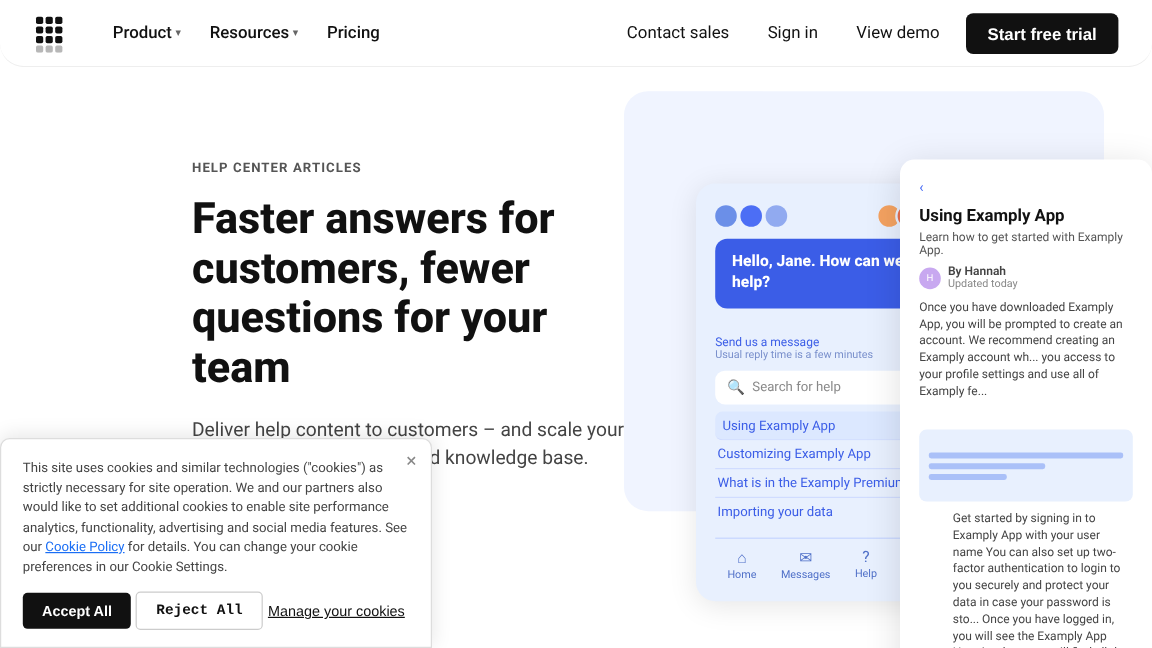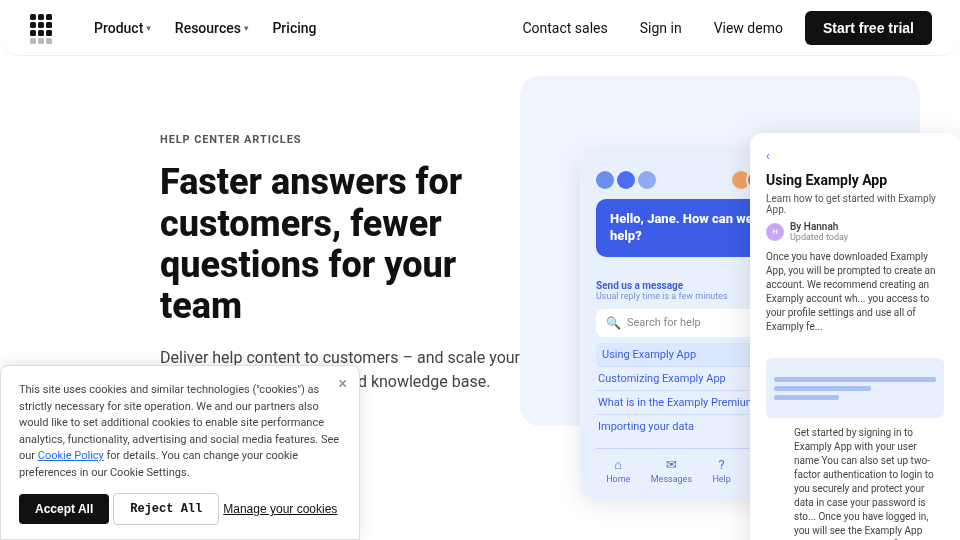--- a/index.html
+++ b/index.html
@@ -214,21 +214,21 @@
           <div class="widget-avatars">
             <div class="wav wav1"></div>
             <div class="wav wav2"></div>
             <div class="wav wav3"></div>
           </div>
         </div>
         <div class="widget-greeting">
           <div style="font-size:13px;font-weight:800;color:#fff;line-height:1.3;">Hello, Jane. How can we help?</div>
         </div>
         <div class="widget-subline">
-          <div style="font-weight:700;color:#3b5de7;font-size:10px;margin-top:23px;">Send us a message</div>
+          <div style="font-weight:400;color:#3b5de7;font-size:10px;margin-top:23px;">Send us a message</div>
           <div style="color:#7a90cc;font-size:9px;">Usual reply time is a few minutes</div>
         </div>
         <div class="search-bar">
           <span class="search-icon-sm">🔍</span>
           <span style="font-size:11px;color:#888;">Search for help</span>
         </div>
         <div>
           <div class="widget-list-item active">Using Examply App</div>
           <div class="widget-list-item">Customizing Examply App</div>
           <div class="widget-list-item">What is in the Examply Premium plan</div>

